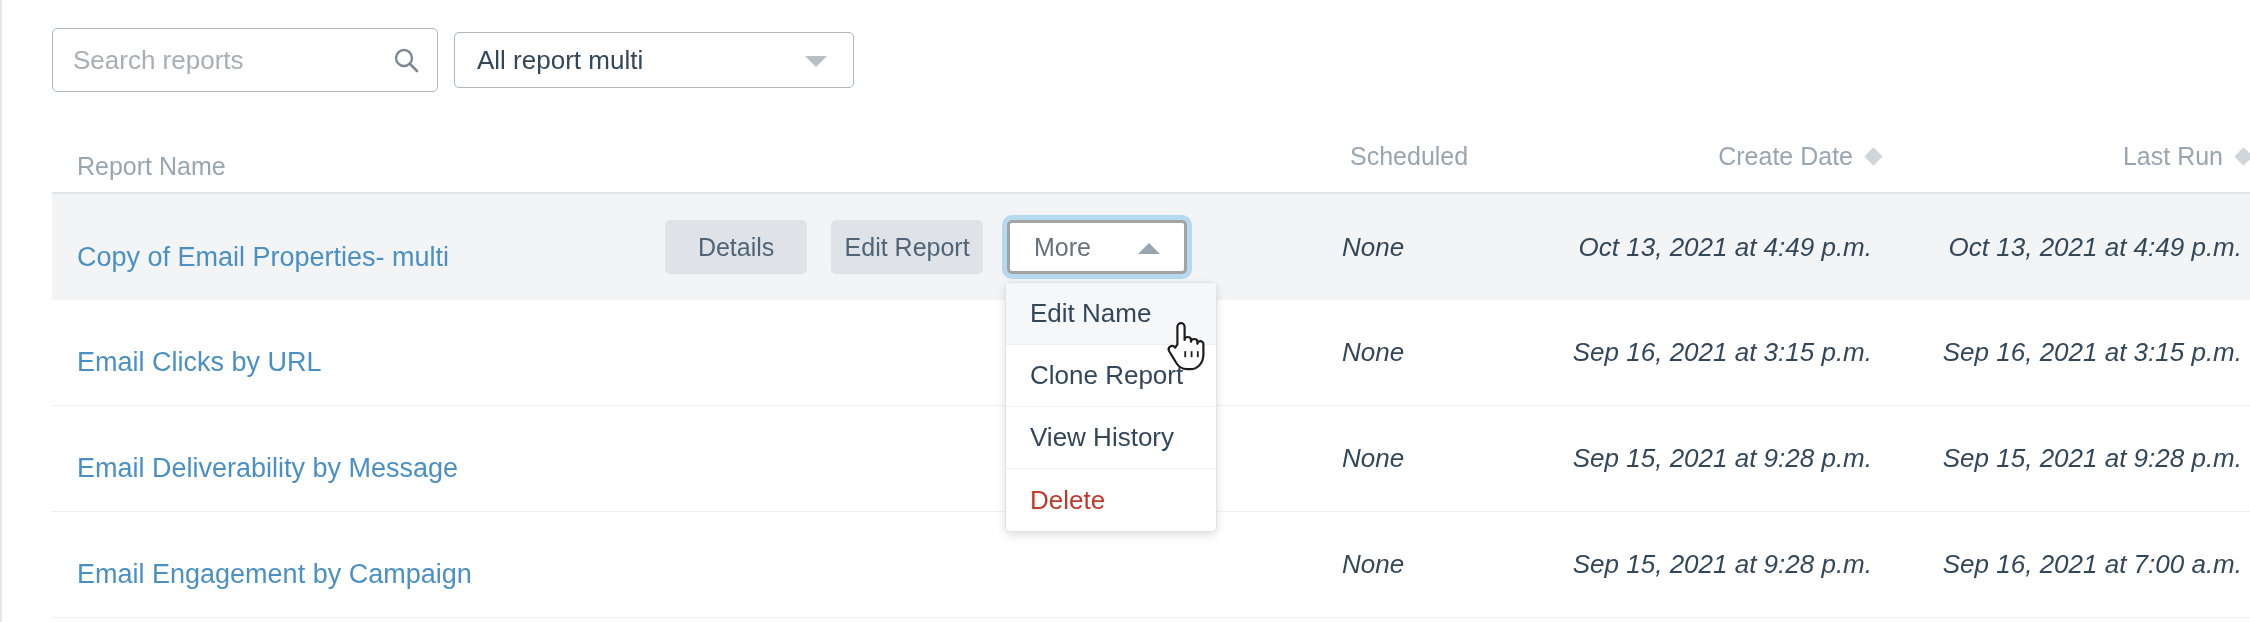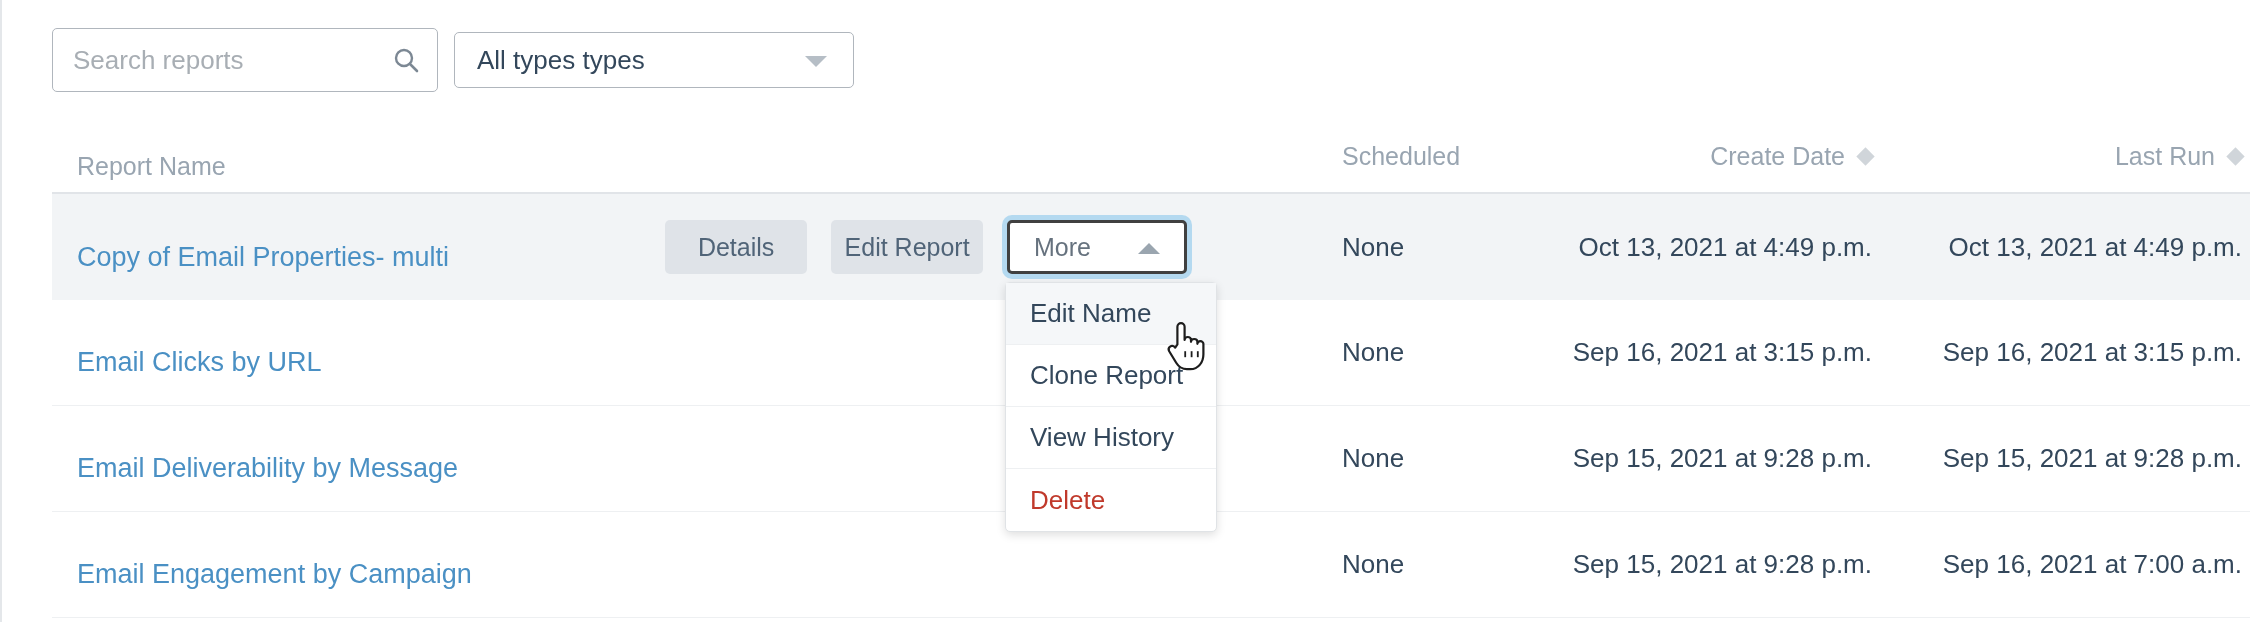--- a/index.html
+++ b/index.html
@@ -121,20 +121,21 @@
     height: 74px;
     border-bottom: 2px solid #e1e4e8;
   }
   .th {
     font-size: 25px;
     color: #99a5b1;
     font-weight: 400;
     white-space: nowrap;
     display: flex;
     align-items: center;
+    padding-left: 8px;
   }
 
   .sort-diamond {
     display: inline-block;
     width: 13px;
     height: 13px;
     background: #d0d5da;
     transform: rotate(45deg);
     margin-left: 14px;
   }
@@ -164,20 +165,21 @@
     color: #4a90c4;
     text-decoration: none;
     white-space: nowrap;
     cursor: pointer;
   }
 
   .cell-text {
     font-size: 26px;
     color: #33475b;
     white-space: nowrap;
+    font-style: italic;
   }
 
   
   .btn {
     height: 54px;
     background: #dfe3e8;
     border: none;
     border-radius: 5px;
     color: #506478;
     font-size: 25px;
@@ -193,21 +195,21 @@
 
   .more-wrap {
     position: relative;
     margin-left: 24px;
   }
   .btn-more {
     position: relative;
     width: 180px;
     height: 54px;
     background: #ffffff;
-    border: 3px solid #404040;
+    border: 3px solid #a3a3a3;
     border-radius: 5px;
     box-shadow: 0 0 0 5px rgba(129, 195, 235, 0.55);
     color: #66727e;
     font-size: 25px;
     font-family: "Liberation Sans", sans-serif;
     cursor: pointer;
     display: flex;
     align-items: center;
     box-sizing: border-box;
     padding: 0 0 0 24px;
@@ -276,21 +278,21 @@
       <input class="search-input" type="text" placeholder="Search reports" value="" style="">
       <span class="search-icon">
         <svg width="26" height="26" viewBox="0 0 26 26">
           <circle cx="11" cy="11" r="8" fill="none" stroke="#7c8894" stroke-width="2.4"></circle>
           <line x1="17" y1="17" x2="24" y2="24" stroke="#7c8894" stroke-width="2.6" stroke-linecap="round"></line>
         </svg>
       </span>
     </div>
 
     <div class="select-box">
-      <span class="select-label">All types types</span>
+      <span class="select-label">All report multi</span>
       <span class="caret-down"></span>
     </div>
 
   </div>
 
   <div class="table">
 
     <div class="row thead">
       <div class="th c-name">
         <span>Report Name</span>

